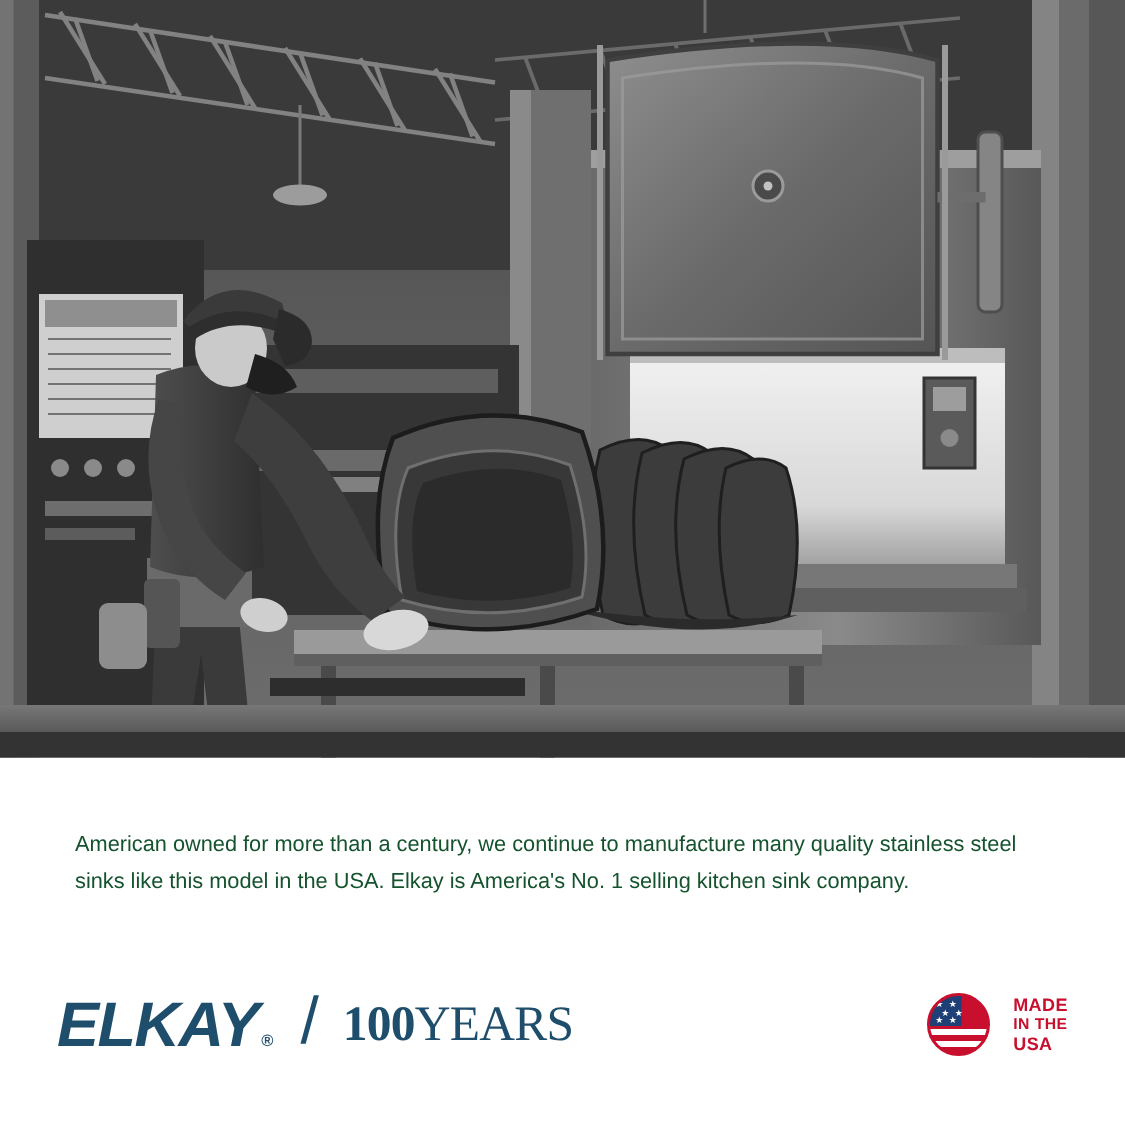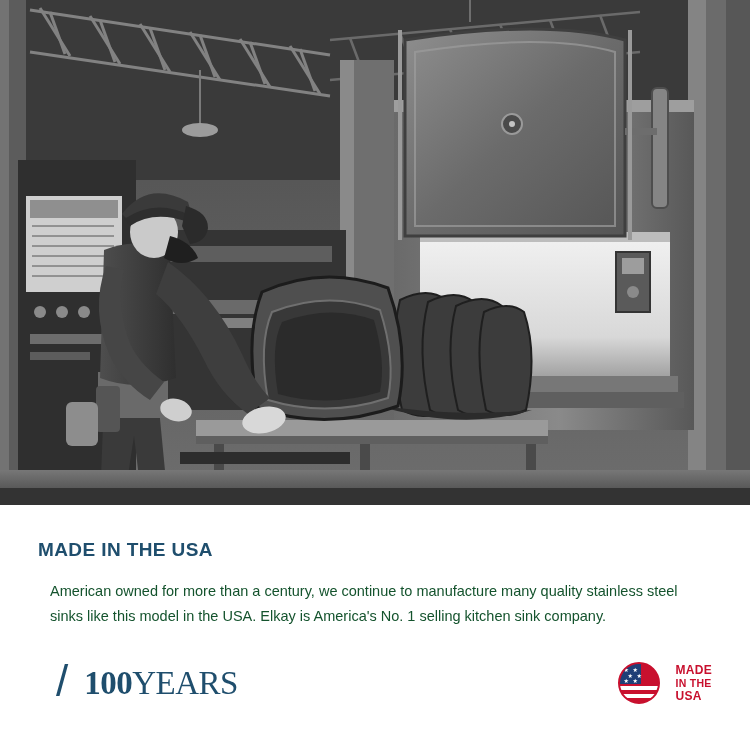--- a/index.html
+++ b/index.html
@@ -335,27 +335,30 @@
 
       <rect x="0" y="470" width="750" height="35" fill="url(#floorGrad)"></rect>
       <rect x="0" y="488" width="750" height="17" fill="#333333"></rect>
       <rect x="180" y="452" width="170" height="12" fill="#2d2d2d"></rect>
 
       <rect x="0" y="0" width="750" height="505" fill="none"></rect>
     </svg>
   </div>
 
   <div class="content">
-    <h2 class="headline">MADE IN THE USA</h2>
     <p class="body-copy">American owned for more than a century, we continue to manufacture many quality stainless steel sinks like this model in the USA. Elkay is America's No. 1 selling kitchen sink company.</p>
   </div>
 
   <div class="footer">
 
     <div class="brand-lockup">
+      <span class="elkay-wordmark">
+        <span class="elkay-text">ELKAY</span>
+        <span class="reg-mark">®</span>
+      </span>
       <span class="divider-slash">/</span>
       <span class="anniversary">
         <span class="num">100</span><span class="yrs">YEARS</span>
       </span>
     </div>
 
     <div class="usa-badge">
       <span class="usa-seal">
         <span class="stripes"></span>
         <span class="canton"></span>

